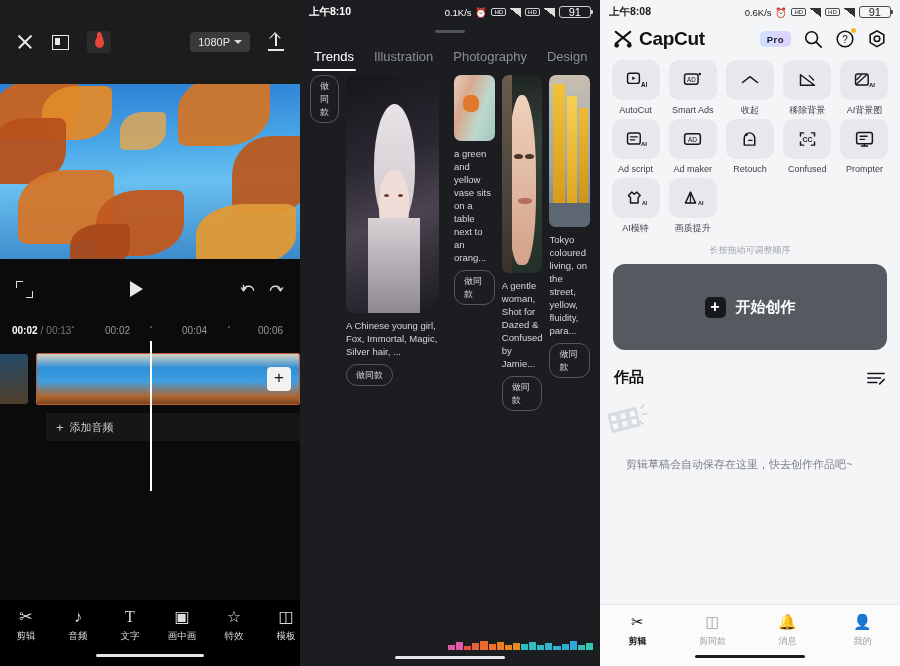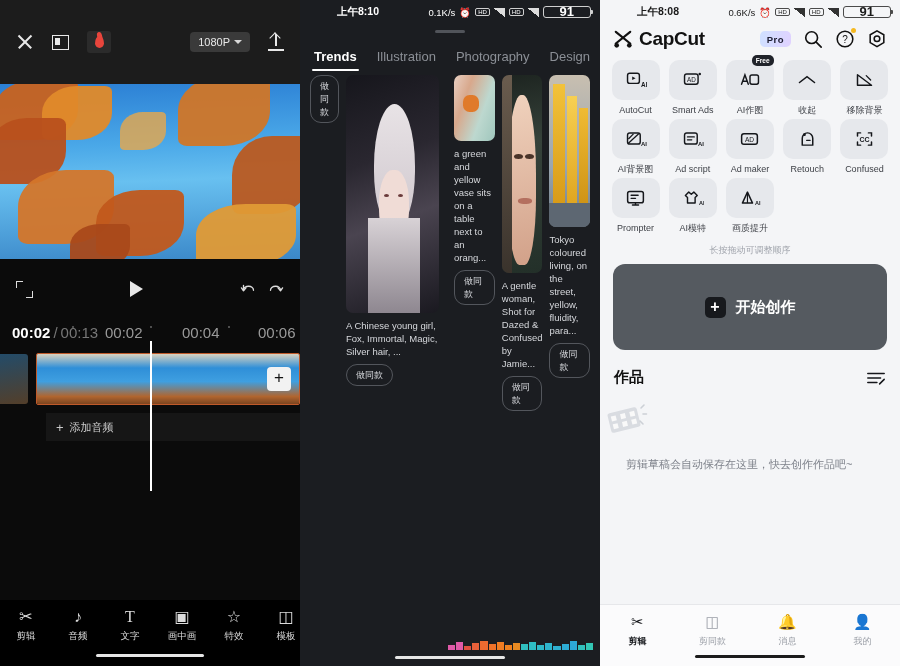--- a/index.html
+++ b/index.html
@@ -39,21 +39,21 @@
   .leaf { position:absolute; border-radius:50% 10% 50% 10%; opacity:.95; }
   .p1-controls { height:60px; display:flex; align-items:center; padding:0 16px; color:#ddd; }
   .p1-controls .mid { flex:1; display:flex; justify-content:center; }
   .ic-full { width:17px;height:17px; position:relative;}
   .ic-full i { position:absolute; width:7px;height:7px; border:1.6px solid #ddd;}
   .ic-full i:nth-child(1){left:0;top:0;border-right:0;border-bottom:0;}
   .ic-full i:nth-child(2){right:0;bottom:0;border-left:0;border-top:0;}
   .play-tri { width:0;height:0;border-left:13px solid #e8e8e8;border-top:8px solid transparent;
     border-bottom:8px solid transparent;}
   .undo,.redo { width:17px;height:15px; }
-  .ruler { height:22px; display:flex; align-items:flex-end; padding:0 12px; font-size:15px; color:#9a9a9a;
+  .ruler { height:22px; display:flex; align-items:center; padding:0 12px; font-size:10px; color:#9a9a9a;
     position:relative; background:#0b0b0b;}
   .ruler .cur { color:#fff; font-weight:bold; }
   .ruler .tot { color:#777; }
   .ruler .tick { position:absolute; }
   .timeline { position:relative; height:150px; background:#0b0b0b; padding-top:10px; }
   .tl-row { display:flex; align-items:center; height:56px; }
   .tl-prev { width:38px; height:50px; margin-left:-10px; border-radius:3px; overflow:hidden;
     background:linear-gradient(170deg,#2e6f9e,#7a5a3a); opacity:.65; position:relative;}
   .clip { flex:1; height:52px; margin-left:8px; border:1.5px solid #c05a2a; border-radius:2px;
     position:relative; overflow:hidden; display:flex; }
@@ -68,31 +68,31 @@
   .navitem { width:52px; display:flex; flex-direction:column; align-items:center; gap:5px;
     color:#dcdcdc; font-size:9.5px; flex:none;}
   .navitem .gl { font-size:16px; line-height:17px; }
   .homebar { position:absolute; bottom:9px; left:50%; transform:translateX(-50%);
     width:108px; height:3.5px; border-radius:2px; background:#e6e6e6; }
 
   
   .p2 { width:300px; height:666px; background:#1b1d21; position:relative; color:#fff; }
   .statusbar { height:24px; display:flex; align-items:center; font-size:10.5px; color:#fff;
     padding:0 9px; gap:5px; }
-  .sb-time { margin-left:28px; font-weight:bold; }
+  .sb-time { font-weight:bold; }
   .sb-right { margin-left:auto; display:flex; align-items:center; gap:4px; font-size:9.5px; }
-  .batt { border:1.2px solid #cfcfcf; border-radius:3px; padding:0 16px; font-size:13px; line-height:10px;
-    position:relative;font-weight:bold; }
+  .batt { border:1.2px solid #cfcfcf; border-radius:3px; padding:0 9px; font-size:11px; line-height:10px;
+    position:relative; }
   .batt:after{content:"";position:absolute;right:-3px;top:3px;width:2px;height:4px;background:#cfcfcf;border-radius:0 1px 1px 0;}
   .sig { display:inline-block; width:11px; height:9px;
     background:linear-gradient(to top right, transparent 48%, #dcdcdc 48%); }
   .hdl { width:30px; height:3px; border-radius:2px; background:#51545a; margin:6px auto 4px; }
   .tabs { display:flex; gap:20px; padding:0 14px; align-items:flex-end; height:34px; overflow:hidden;}
   .tab { font-size:13px; color:#8b8f96; white-space:nowrap; padding-bottom:7px; position:relative;}
-  .tab.active { color:#fff; font-weight:bold; }
+  .tab.active { color:#fff; font-weight:normal; }
   .tab.active:after { content:""; position:absolute; left:-2px; bottom:0; width:calc(100% + 4px);
     height:2.5px; background:#fff; border-radius:2px;}
   .grid { display:flex; gap:8px; padding:4px 10px 0; height:596px; overflow:hidden; }
   .col { flex:1; display:flex; flex-direction:row; gap:7px; }
   .card { display:flex; flex-direction:column; gap:6px; }
   .thumb { width:100%; border-radius:7px; overflow:hidden; position:relative; }
   .cap { font-size:9.5px; line-height:13px; color:#d6d8dc; }
   .mk-btn { align-self:flex-start; border:1px solid #53565c; border-radius:11px; color:#d8dade;
     font-size:9px; padding:3.5px 9px; }
   .p2-home { position:absolute; bottom:7px; left:50%; transform:translateX(-50%);
@@ -421,30 +421,20 @@
           <svg viewBox="0 0 26 22" style="width:22px;height:20px">
             <rect x="3" y="4" width="16" height="12" rx="2.6" fill="none" stroke="#15171b" stroke-width="1.7"></rect>
             <text x="11" y="13.5" font-size="7.5" text-anchor="middle" fill="#15171b" font-family="Liberation Sans">AD</text>
             <circle cx="21" cy="4" r="1.5" fill="#15171b"></circle>
           </svg>
         </div>
         <div class="tool-lbl">Smart Ads</div>
       </div>
 
 
-      <div class="tool">
-        <span class="badge free">Free</span>
-        <div class="tile">
-          <svg viewBox="0 0 26 22" style="width:22px;height:20px">
-            <path d="M3 16 L7 5 L11 16 M4.4 12.4 L9.6 12.4" fill="none" stroke="#15171b" stroke-width="1.7" stroke-linecap="round"></path>
-            <rect x="13" y="5" width="10" height="11" rx="2.2" fill="none" stroke="#15171b" stroke-width="1.7"></rect>
-          </svg>
-        </div>
-        <div class="tool-lbl">AI作图</div>
-      </div>
 
       <div class="tool">
         <div class="tile">
           <svg viewBox="0 0 24 14" style="width:20px;height:12px">
             <path d="M3 10 L12 3 L21 10" fill="none" stroke="#15171b" stroke-width="1.9" stroke-linecap="round"></path>
           </svg>
         </div>
         <div class="tool-lbl">收起</div>
       </div>
 

